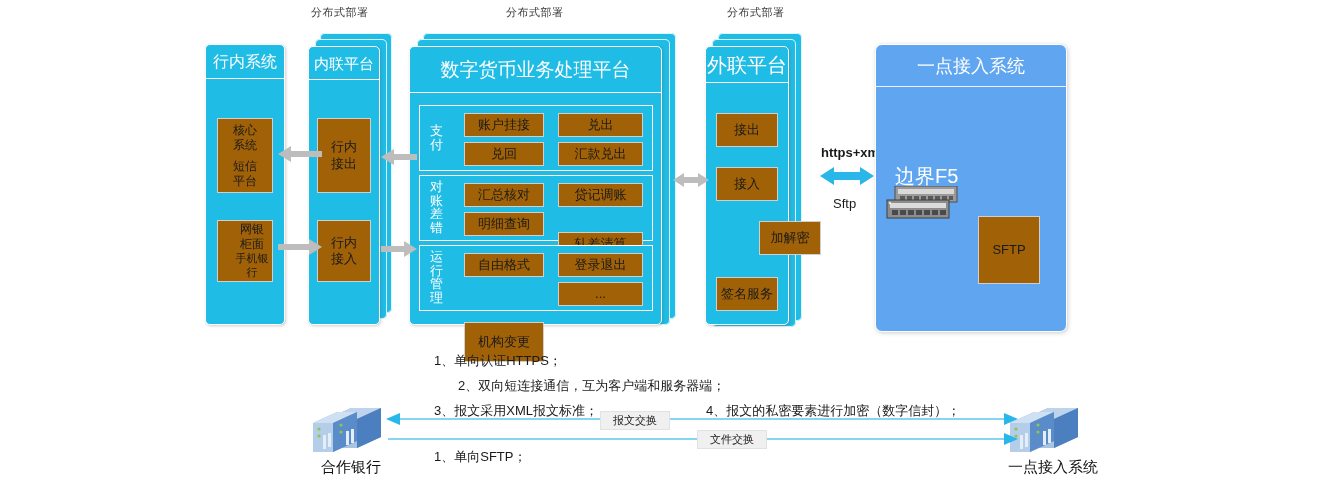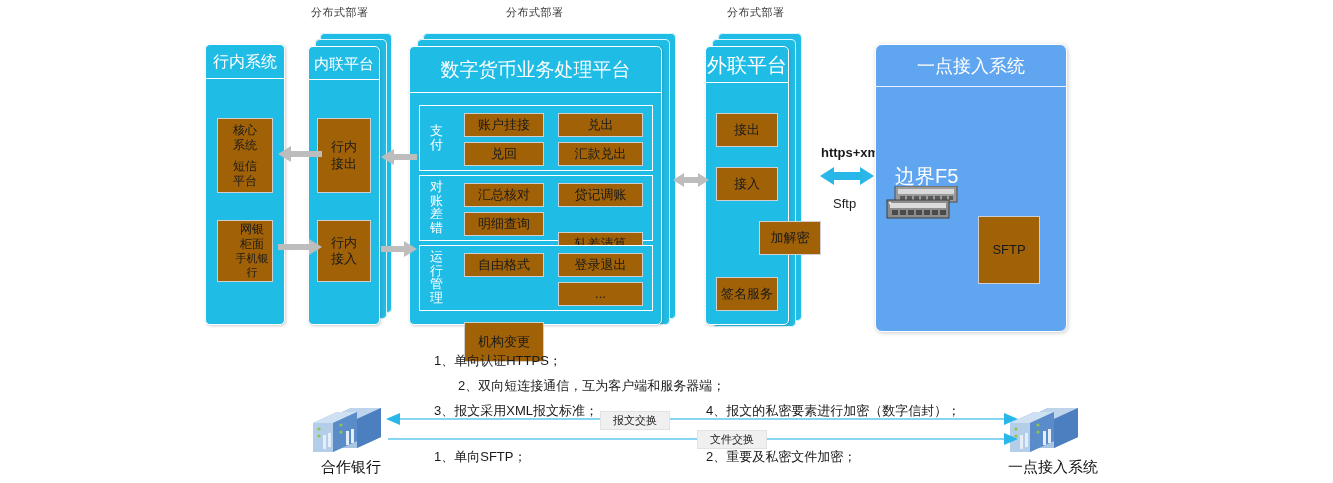--- a/index.html
+++ b/index.html
@@ -366,15 +366,14 @@
   </svg>
   <div class="exch-label" style="left:600px; top:411px; width:70px; height:19px;text-align:center;">报文交换</div>
 
   <svg class="abs" style="left:386px; top:432px;" width="632" height="14" viewBox="0 0 632 14">
     <line x1="2" y1="7" x2="619" y2="7" stroke="#5ec8ee" stroke-width="1.3"></line>
     <polygon points="632,7 618,1 618,13" fill="#29b6e8"></polygon>
   </svg>
   <div class="exch-label" style="left:697px; top:430px; width:70px; height:19px;">文件交换</div>
 
   <div class="note" style="left:434px; top:448px;">1、单向SFTP；</div>
-  <div class="note" style="left:706px; top:448px;">2、重要及私密文件加密；</div>
 
 </div>
 
 </body></html>

